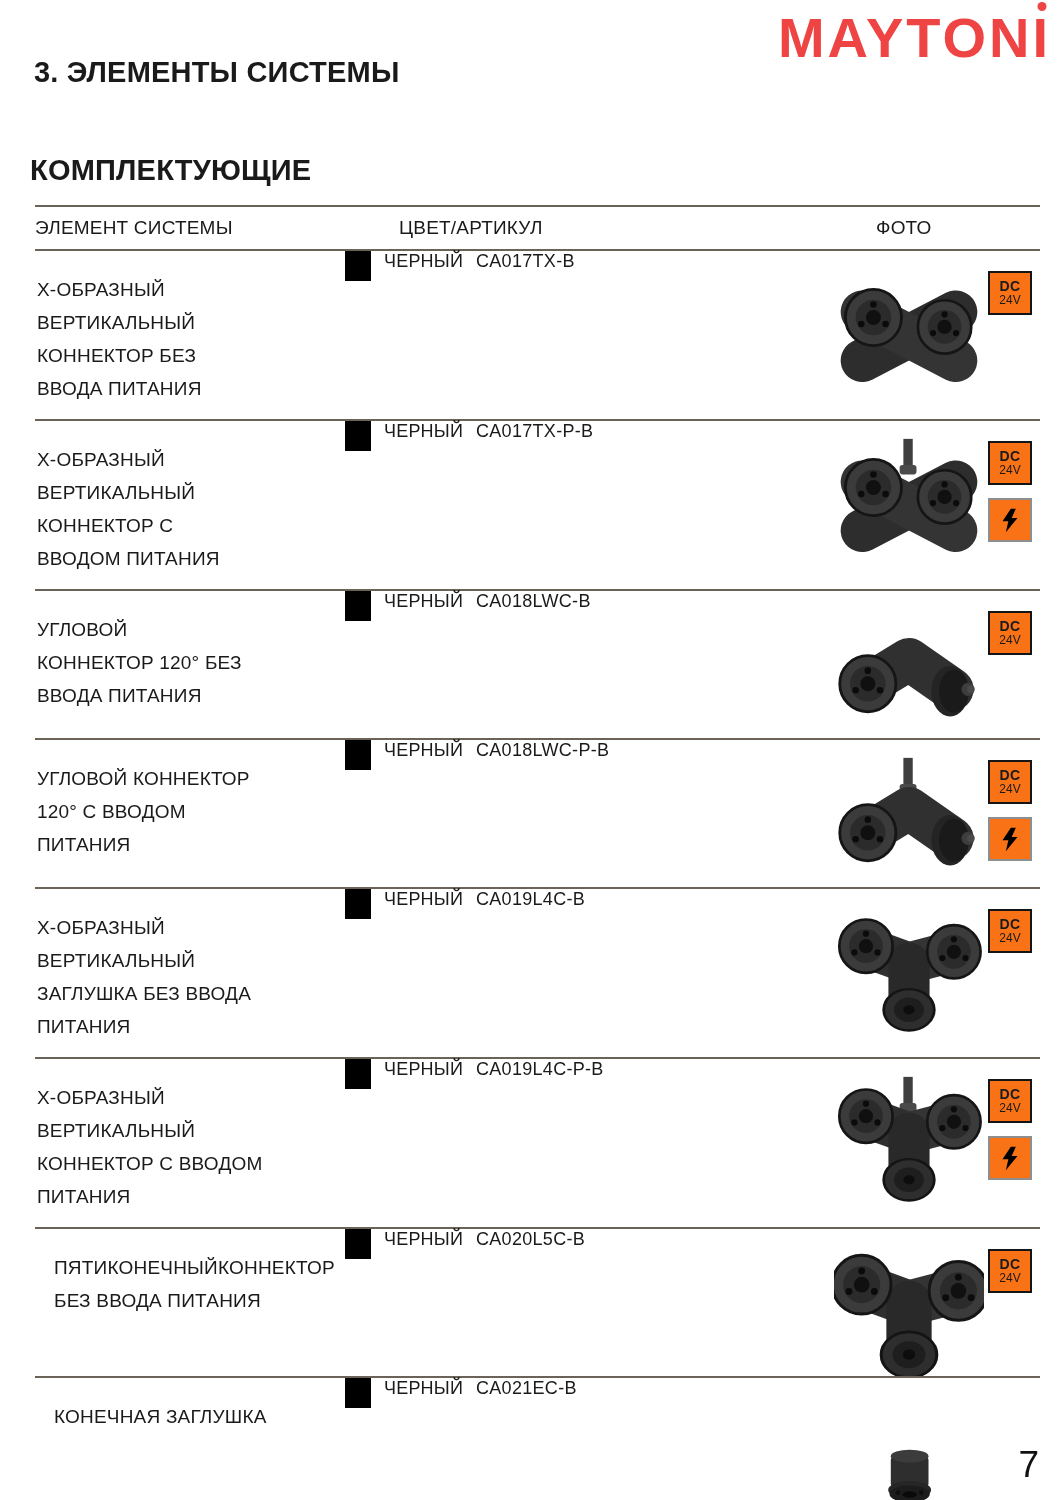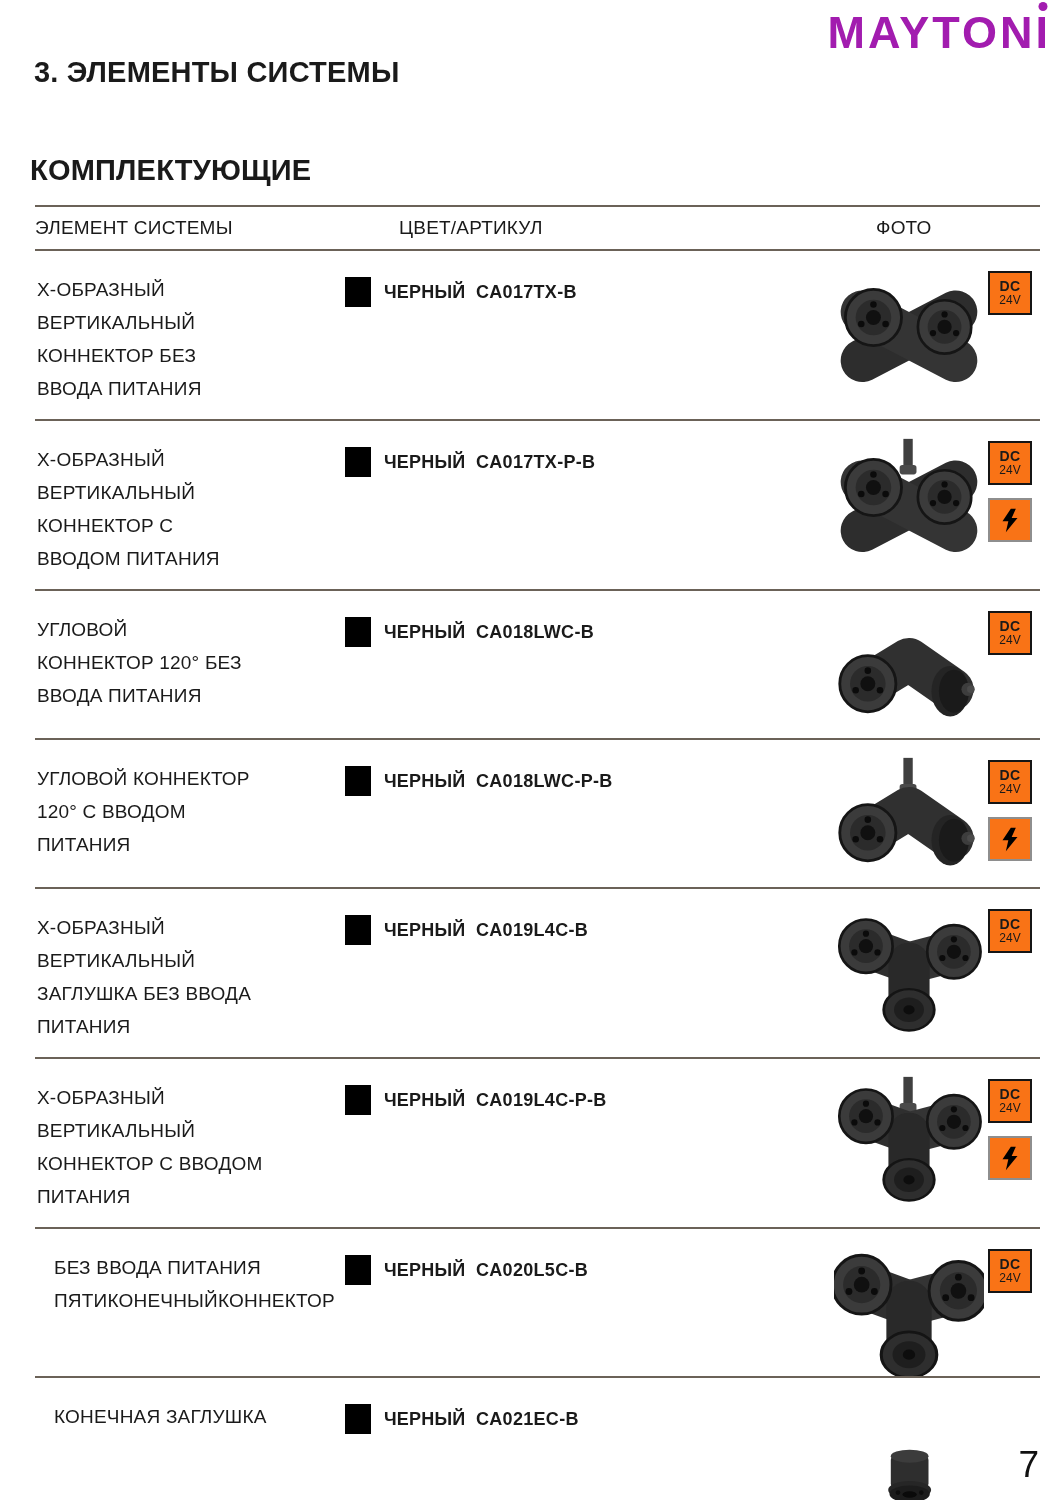--- a/index.html
+++ b/index.html
@@ -1,21 +1,21 @@
 <!DOCTYPE html>
 <html><head>
 <meta charset="utf-8">
 <style>
   html,body{margin:0;padding:0;background:#fff;}
   .page{position:relative;width:1063px;height:1500px;background:#fff;color:#1a1a1a;
         font-family:"Liberation Sans",sans-serif;overflow:hidden;}
 
   
-  .logo{position:absolute;top:10px;right:12px;font-size:45px;font-weight:700;
-        letter-spacing:3px;color:#a21caf;line-height:1;white-space:nowrap;}
+  .logo{position:absolute;top:10px;right:12px;font-size:56px;font-weight:700;
+        letter-spacing:3px;color:#ef4444;line-height:1;white-space:nowrap;}
   .logo-i{position:relative;display:inline-block;}
   .logo-i::after{content:"";position:absolute;top:-8px;left:50%;transform:translateX(-50%);
         width:9px;height:9px;border-radius:50%;background:currentColor;}
 
   
   .section-title{margin:4px;padding:52px 0 0 30px;font-size:29px;font-weight:700;letter-spacing:.2px;}
   .subsection-title{margin:0;padding:20px 0 0 30px;font-size:29px;font-weight:700;line-height:38px;letter-spacing:.2px;}
 
   
   .table{margin:16px 23px 0 35px;}
@@ -23,21 +23,21 @@
          height:42px;align-items:center;font-size:19px;}
   .th{letter-spacing:.2px;}
   .th-color{padding-left:54px;}
   .th-photo{padding-left:46px;}
   .tbody{border-bottom:2px solid #6b6258;}
   .row{display:grid;grid-template-columns:310px 485px 1fr;border-top:2px solid #6b6258;min-height:146px;}
   .name-cell{padding:22px 0 14px 2px;}
   .row.indent .name-cell{padding-left:19px;}
   .name-line{font-size:19px;line-height:33px;letter-spacing:.2px;}
 
-  .color-cell{display:flex;align-items:center;align-self:start;padding-top:26px;font-weight:bold;}
+  .color-cell{display:flex;align-items:flex-start;align-self:start;}
   .swatch{width:26px;height:30px;background:#000;flex:0 0 auto;}
   .color-label{margin-left:13px;width:92px;font-size:18px;letter-spacing:.2px;}
   .article{font-size:18px;letter-spacing:.3px;}
 
   .photo-cell{display:flex;padding-top:16px;}
   .photo{flex:1;display:flex;justify-content:center;align-items:flex-start;}
   .photo-svg{width:150px;height:131px;}
   .photo-endcap{width:104px;height:91px;margin-top:44px;}
   .badges{width:52px;display:flex;flex-direction:column;gap:13px;align-items:flex-start;padding-top:4px;}
   .badge{width:44px;height:44px;border:2px solid #151515;box-sizing:border-box;background:#f97316;
@@ -298,22 +298,22 @@
                 <svg viewBox="0 0 24 28" class="bolt">
                   <path d="M13 0 L3 15 h7 L7 28 L21 11 h-7 L19 0 Z" fill="#000"></path>
                 </svg>
               </div>
             </div>
     </div>
   </div>
 
   <div class="row indent">
     <div class="cell name-cell">
+            <div class="name-line">ПЯТИКОНЕЧНЫЙКОННЕКТОР</div>
             <div class="name-line">БЕЗ ВВОДА ПИТАНИЯ</div>
-            <div class="name-line">ПЯТИКОНЕЧНЫЙКОННЕКТОР</div>
           </div>
     <div class="cell color-cell">
       <span class="swatch"></span>
       <span class="color-label">ЧЕРНЫЙ</span>
       <span class="article">CA020L5C-B</span>
     </div>
     <div class="cell photo-cell">
       <div class="photo">
               <svg viewBox="0 0 160 140" class="photo-svg photo-multi5">
                 <use href="#sym-multi5" xlink:href="#sym-multi5"></use>

